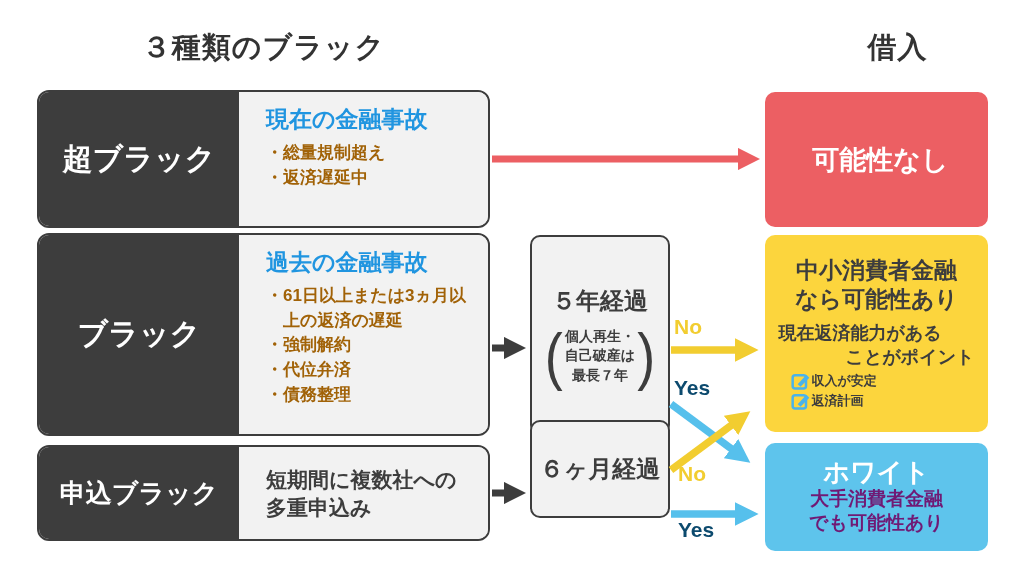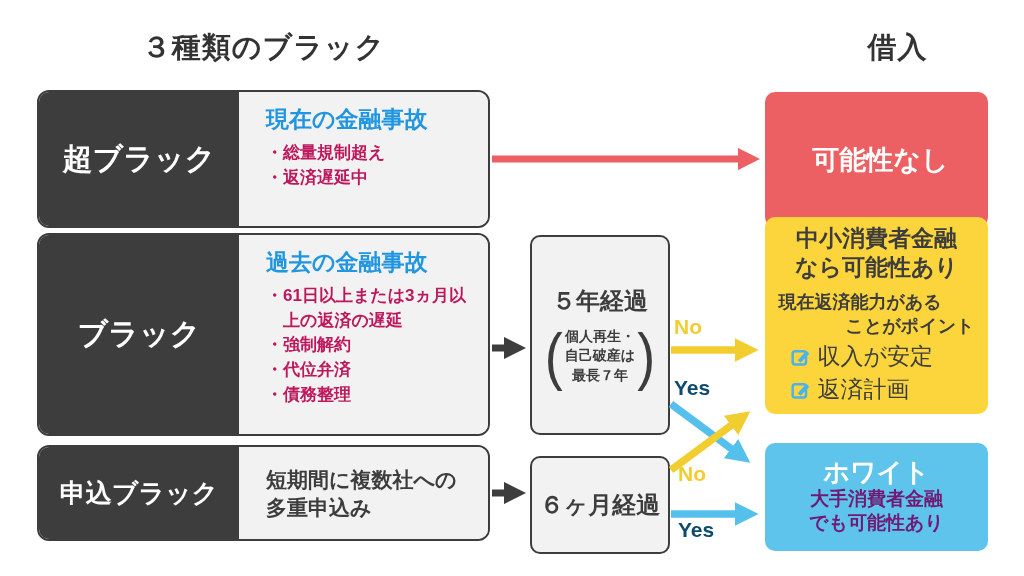--- a/index.html
+++ b/index.html
@@ -14,45 +14,45 @@
   
   .row{position:absolute;left:37px;width:453px;display:flex;border:2px solid #3d3d3d;border-radius:12px;overflow:hidden;background:#f2f2f2;box-sizing:border-box;}
   .row-dark{width:200px;flex:0 0 200px;background:#3d3d3d;color:#fff;display:flex;align-items:center;justify-content:center;font-weight:bold;}
   .row-light{flex:1;background:#f2f2f2;padding:10px 10px 8px 27px;box-sizing:border-box;}
   .row1{top:90px;height:138px;}
   .row2{top:233px;height:203px;}
   .row3{top:445px;height:96px;}
   .row1 .row-dark,.row2 .row-dark{font-size:30px;}
   .row3 .row-dark{font-size:26px;}
   .blue-heading{color:#2095e0;font-weight:bold;font-size:23px;margin:2px 0 6px 0;}
-  .bullet{font-size:17px;font-weight:600;color:#be185d;line-height:1.45;padding-left:17px;text-indent:-17px;}
+  .bullet{font-size:17px;font-weight:600;color:#a16207;line-height:1.45;padding-left:17px;text-indent:-17px;}
   .row3 .row-light{display:flex;flex-direction:column;justify-content:center;}
   .desc-line{font-size:21px;font-weight:bold;line-height:1.35;}
 
   
   .midbox{position:absolute;left:530px;width:140px;border:2px solid #3d3d3d;border-radius:10px;background:#f2f2f2;box-sizing:border-box;display:flex;flex-direction:column;align-items:center;justify-content:center;}
   .five-box{top:235px;height:200px;}
-  .six-box{top:456px;height:98px;}
+  .six-box{top:420px;height:98px;}
   .mid-title{font-size:24px;font-weight:bold;}
   .five-note{display:flex;align-items:center;margin-top:10px;}
   .paren{font-size:54px;font-weight:300;line-height:1;transform:scaleY(1.15);color:#3d3d3d;}
   .note-lines{margin:0 2px;text-align:center;}
   .note-line{display:block;font-size:14px;font-weight:bold;line-height:1.4;}
 
   
   .outbox{position:absolute;left:765px;width:223px;border-radius:10px;box-sizing:border-box;display:flex;flex-direction:column;align-items:center;justify-content:center;text-align:center;padding-left:8px;}
   .red-box{top:92px;height:135px;background:#ec5f63;}
   .red-box .big{color:#fff;font-size:27px;font-weight:bold;}
-  .yellow-box{top:217px;height:197px;background:#fcd53d;padding:10px 14px;}
+  .yellow-box{top:235px;height:197px;background:#fcd53d;padding:10px 14px;}
   .yellow-heading span{display:block;font-size:23px;font-weight:bold;line-height:1.25;}
   .yellow-note{margin-top:8px;width:196px;}
   .yellow-note .n1{display:block;font-size:18px;font-weight:bold;text-align:left;}
   .yellow-note .n2{display:block;font-size:18px;font-weight:bold;text-align:right;}
   .checklist{margin-top:2px;width:172px;}
-  .check-item{display:flex;align-items:center;gap:7px;font-size:23px;font-weight:normal;line-height:1.45;}
+  .check-item{display:flex;align-items:center;gap:1px;font-size:13px;font-weight:bold;line-height:1.45;}
   .blue-box{top:443px;height:108px;background:#5ec4ec;padding:18px;}
   .blue-box .big{color:#fff;font-size:26px;font-weight:bold;line-height:1.1;}
   .blue-note span{display:block;font-size:19px;font-weight:bold;line-height:1.3;color:#701a75;}
 
   
   .arrows{position:absolute;left:0;top:0;width:1024px;height:576px;pointer-events:none;}
   .arrow-label{position:absolute;font-size:21px;font-weight:bold;}
   .lbl-yellow{color:#f2cd30;}
   .lbl-blue{color:#0c4a6e;}
   .lb-five-no{left:674px;top:315px;}

